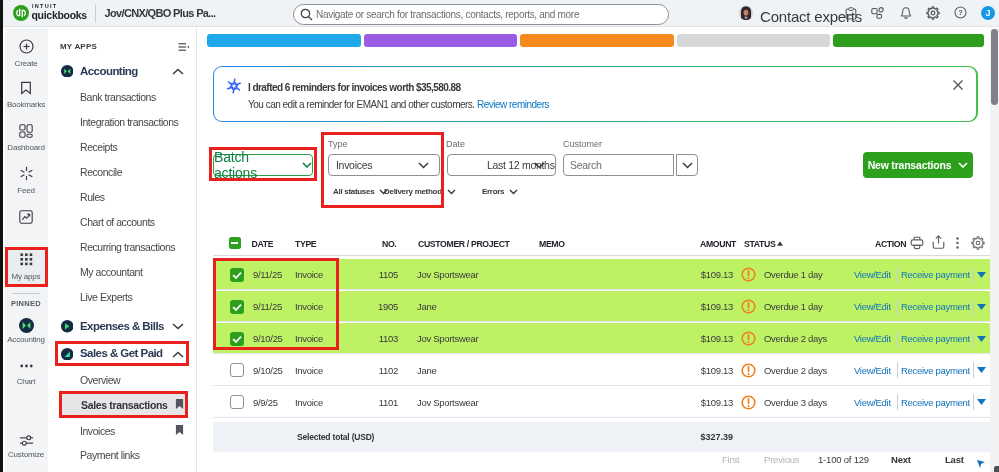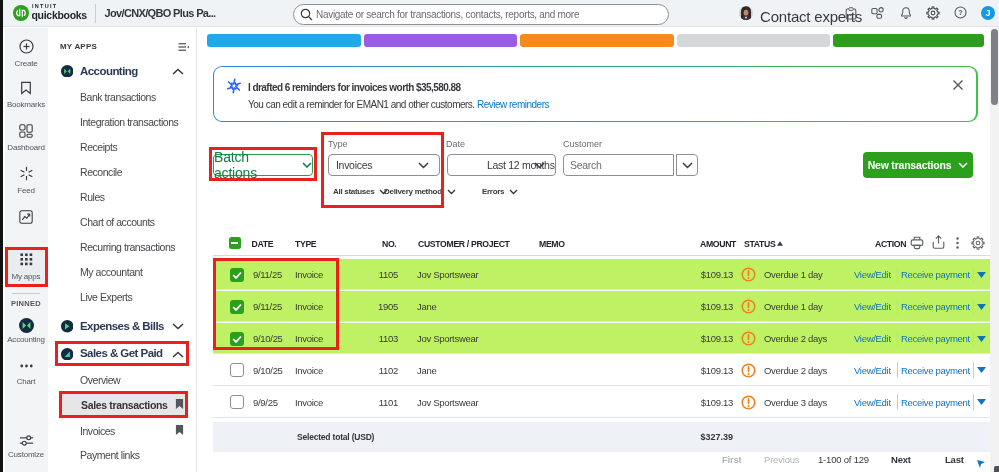--- a/index.html
+++ b/index.html
@@ -482,21 +482,21 @@
         <svg class="abs" style="left:764px;top:13px;" width="9" height="6" viewBox="0 0 9 6">
             <path d="M0 0 L9 0 L4.5 6 Z" fill="#0f73bd"></path>
           </svg>
       </div>
     </div>
 
     <div class="abs" style="left:213px;top:421.5px;width:777px;height:30px;background:#eef1f5;"></div>
     <div class="abs" style="left:297px;top:432px;font-size:8.5px;letter-spacing:-0.2px;font-weight:bold;color:#33343a;">Selected total (USD)</div>
     <div class="abs" style="left:633px;top:432px;width:100px;text-align:right;font-size:9px;font-weight:bold;color:#33343a;">$327.39</div>
 
-    <div class="abs" style="left:722px;top:454px;font-size:9.5px;letter-spacing:-0.2px;color:#b2b5ba;font-weight:bold;">First</div>
+    <div class="abs" style="left:722px;top:454px;font-size:9.5px;letter-spacing:-0.2px;color:#b2b5ba;">First</div>
     <div class="abs" style="left:764px;top:454px;font-size:9.5px;letter-spacing:-0.2px;color:#b2b5ba;">Previous</div>
     <div class="abs" style="left:818px;top:454px;font-size:9.5px;letter-spacing:-0.2px;color:#393a3d;">1-100 of 129</div>
     <div class="abs" style="left:891px;top:454px;font-size:9.5px;letter-spacing:-0.2px;font-weight:bold;color:#33343a;">Next</div>
     <div class="abs" style="left:945px;top:454px;font-size:9.5px;letter-spacing:-0.2px;font-weight:bold;color:#33343a;">Last</div>
   </div>
 
   <div class="abs" style="left:990px;top:28px;width:9px;height:444px;background:#f2f2f2;"></div>
   <div class="abs" style="left:991px;top:28.5px;width:7px;height:76px;background:#7e8287;border-radius:3.5px;"></div>
 
   <div class="redbox" style="left:5px;top:247px;width:43px;height:40px;"></div>

